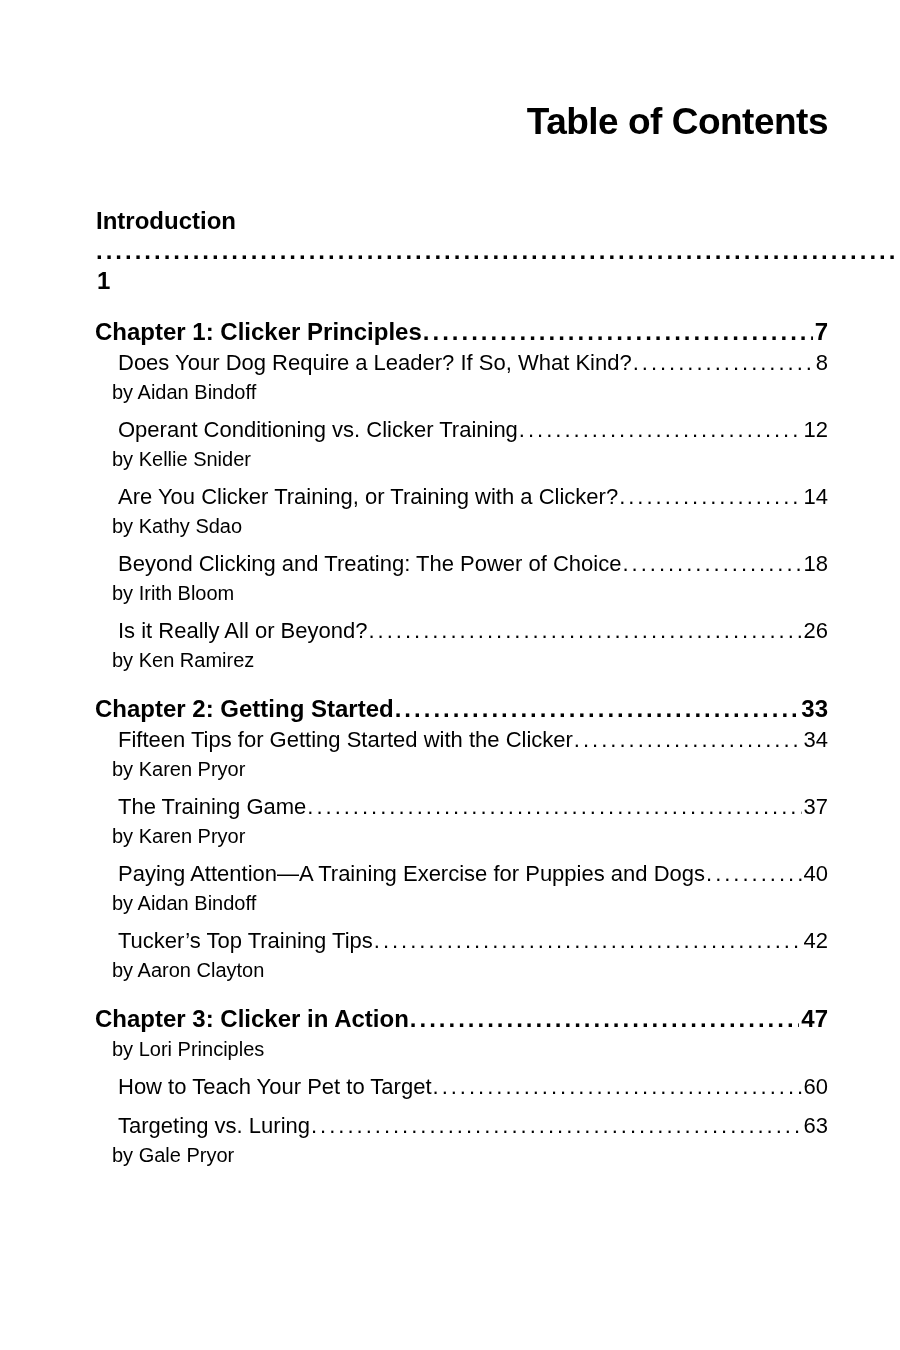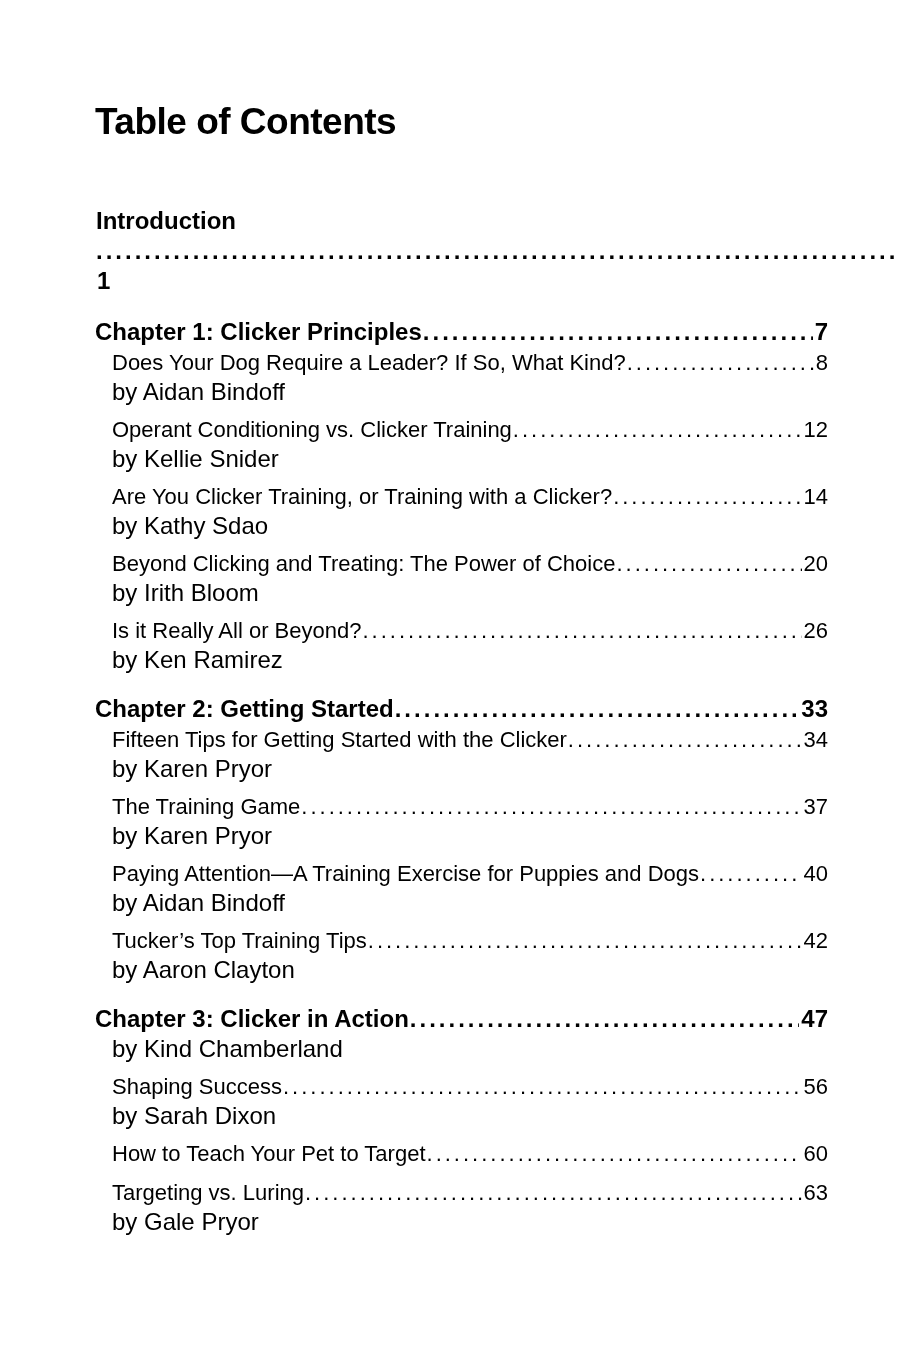--- a/index.html
+++ b/index.html
@@ -14,20 +14,21 @@
     font-family: "Liberation Sans", sans-serif;
     color: #000000;
     overflow: hidden;
   }
   .doc-title {
     font-size: 37px;
     font-weight: 700;
     letter-spacing: -0.5px;
     line-height: 44px;
     margin: 0 0 62px 0;
+    text-align: right;
   }
   .toc-line {
     display: flex;
     align-items: baseline;
   }
   .toc-line .t {
     white-space: nowrap;
     flex: 0 0 auto;
   }
   .leader {
@@ -63,23 +64,24 @@
     margin-bottom: 1px;
   }
   .entry {
     padding-left: 17px;
     margin-bottom: 9px;
   }
   .entry-line {
     font-size: 22px;
     font-weight: 400;
     line-height: 30px;
+    margin-left: 6px;
   }
   .entry-author {
-    font-size: 24px;
+    font-size: 20px;
     font-weight: 400;
     line-height: 28px;
   }
 </style>
 </head>
 <body>
 
 <div class="page">
 
   <h1 class="doc-title">Table of Contents</h1>
@@ -123,21 +125,21 @@
           <span class="leader"></span>
           <span class="pg">14</span>
         </div>
         <div class="entry-author">by Kathy Sdao</div>
       </div>
 
       <div class="entry">
         <div class="toc-line entry-line">
           <span class="t">Beyond Clicking and Treating: The Power of Choice</span>
           <span class="leader"></span>
-          <span class="pg">20</span>
+          <span class="pg">18</span>
         </div>
         <div class="entry-author">by Irith Bloom</div>
       </div>
 
       <div class="entry">
         <div class="toc-line entry-line">
           <span class="t">Is it Really All or Beyond?</span>
           <span class="leader"></span>
           <span class="pg">26</span>
         </div>
@@ -190,31 +192,23 @@
     </section>
 
     <section class="chapter">
       <div class="toc-line chapter-line">
         <span class="t">Chapter 3: Clicker in Action</span>
         <span class="leader"></span>
         <span class="pg">47</span>
       </div>
 
       <div class="entry">
-        <div class="entry-author">by Kind Chamberland</div>
-      </div>
-
-      <div class="entry">
-        <div class="toc-line entry-line">
-          <span class="t">Shaping Success</span>
-          <span class="leader"></span>
-          <span class="pg">56</span>
-        </div>
-        <div class="entry-author">by Sarah Dixon</div>
-      </div>
+        <div class="entry-author">by Lori Principles</div>
+      </div>
+
 
       <div class="entry">
         <div class="toc-line entry-line">
           <span class="t">How to Teach Your Pet to Target</span>
           <span class="leader"></span>
           <span class="pg">60</span>
         </div>
       </div>
 
       <div class="entry">

